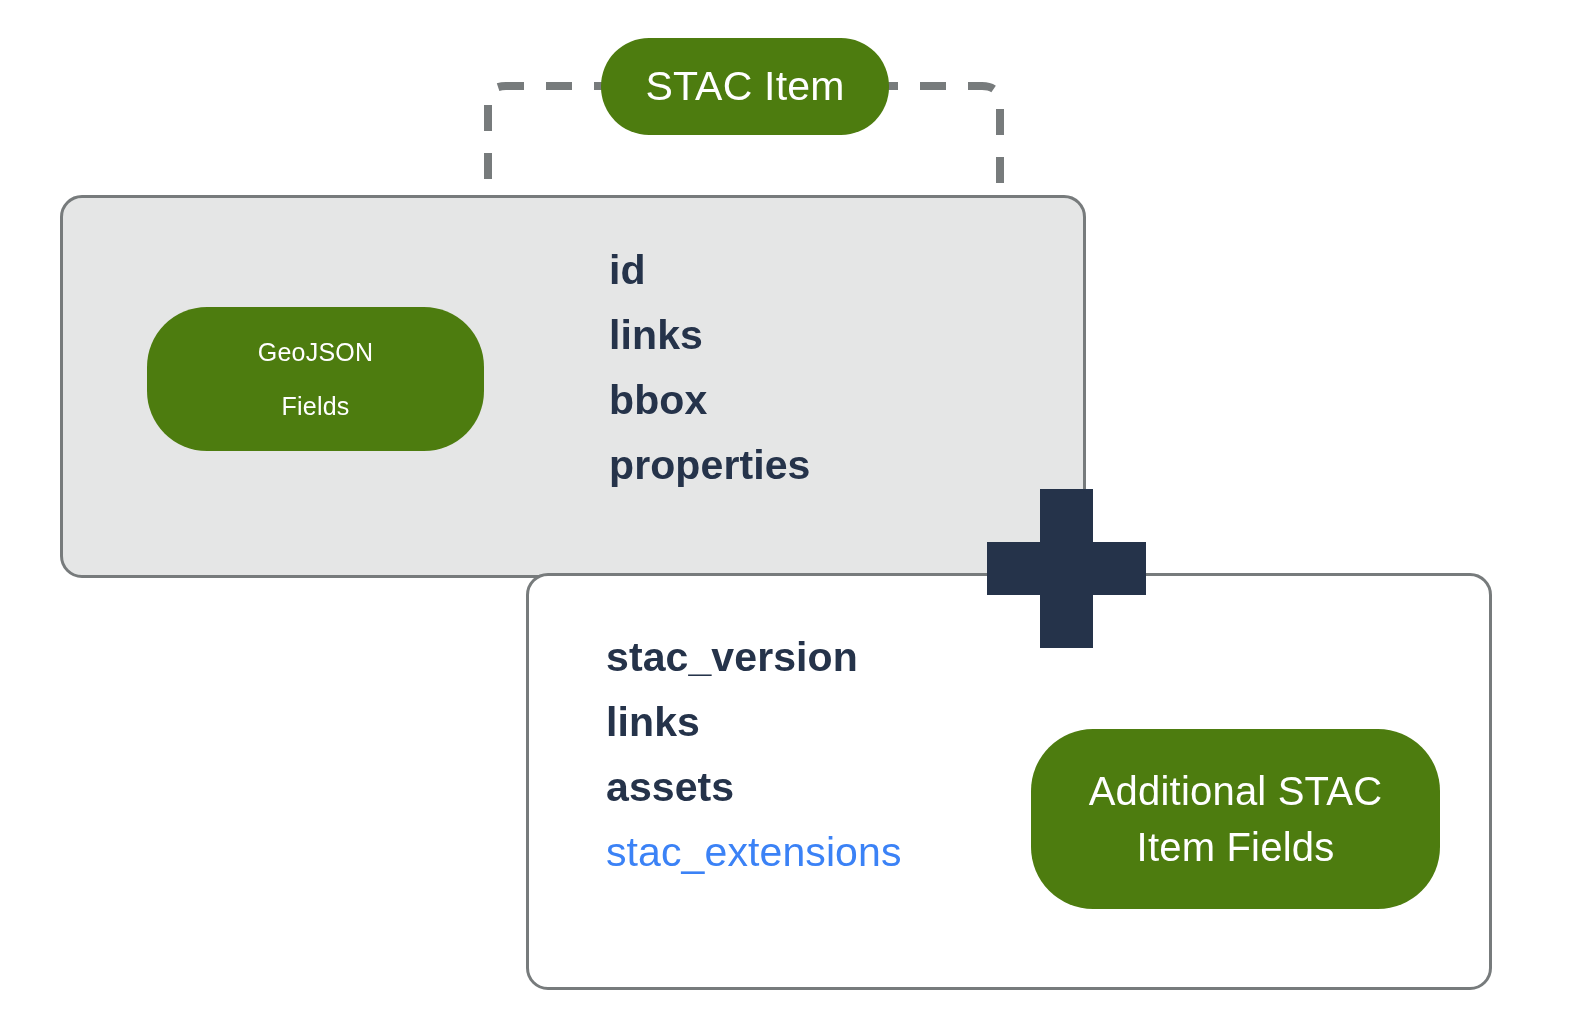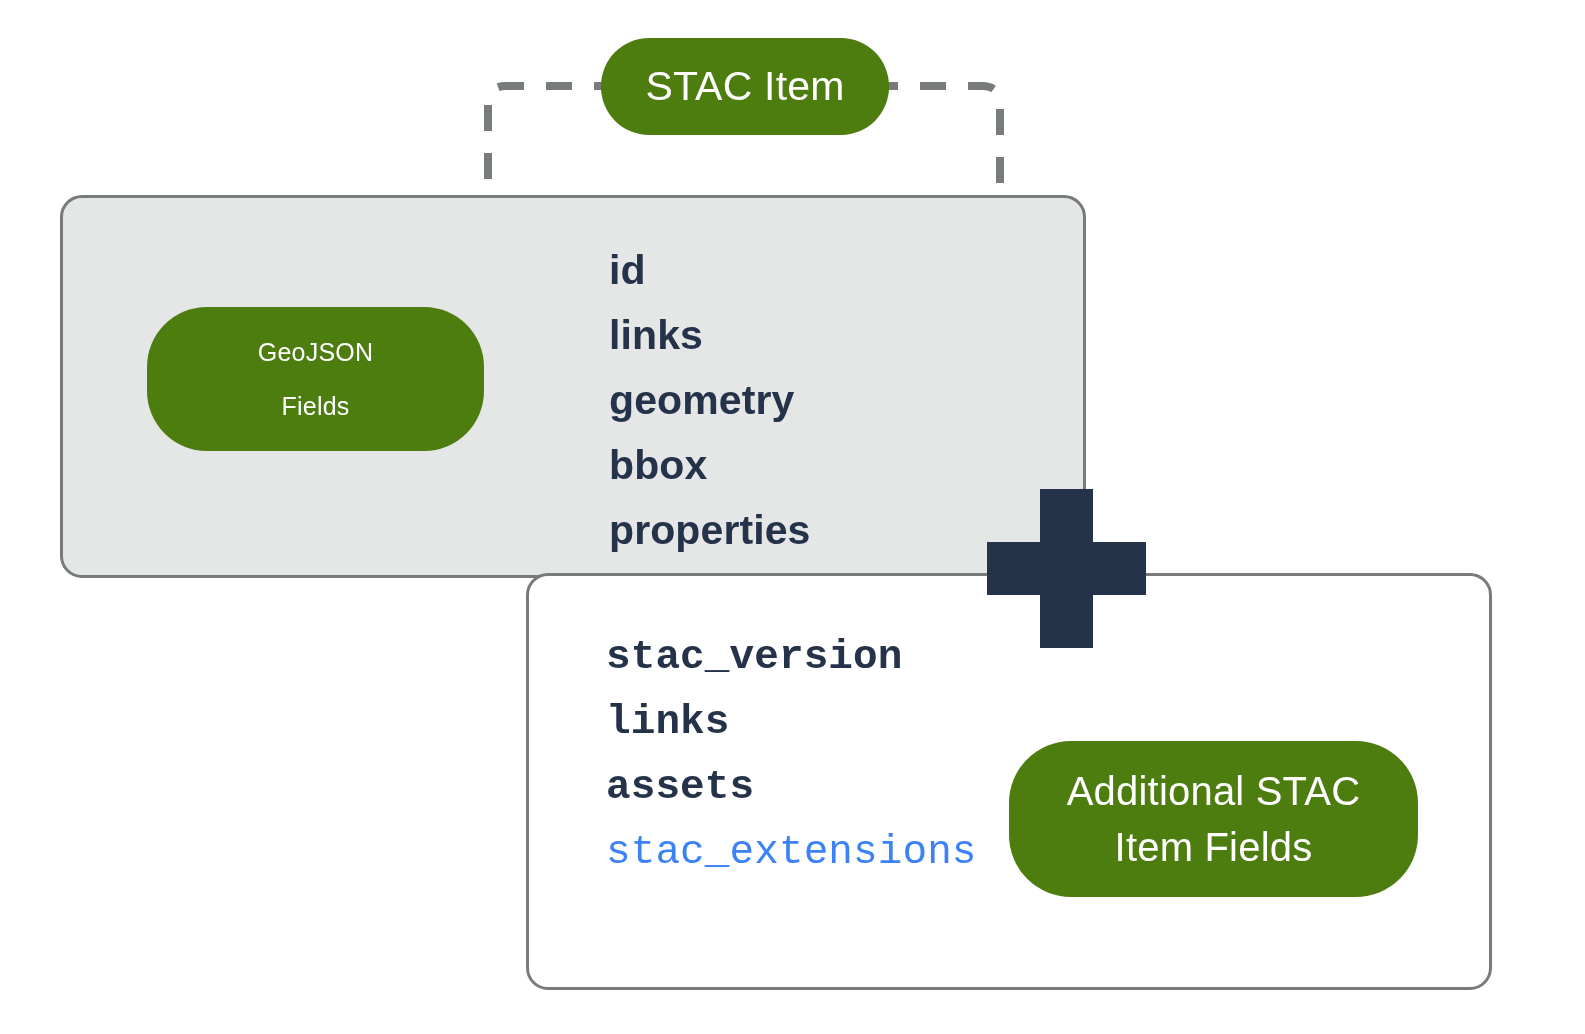--- a/index.html
+++ b/index.html
@@ -64,21 +64,20 @@
     left: 593px;
     top: 222px;
     font-size: 41px;
     line-height: 65px;
   }
   #additional-fields {
     left: 590px;
     top: 609px;
     font-size: 41px;
     line-height: 65px;
-    font-family: Liberation Mono, monospace;
   }
   .field-list li {
     white-space: nowrap;
   }
   .field-list li.muted {
     color: #3b82f6;
     font-weight: normal;
   }
 
   
@@ -107,29 +106,28 @@
     left: 147px;
     top: 307px;
     width: 337px;
     height: 144px;
     border-radius: 60px;
     font-size: 25px;
     line-height: 54px;
     z-index: 6;
   }
   #pill-additional {
-    left: 1009px;
+    left: 1031px;
     top: 729px;
     width: 409px;
-    height: 156px;
+    height: 180px;
     border-radius: 62px;
     font-size: 40px;
     line-height: 56px;
     z-index: 6;
-    margin-top: 12px;
   }
   .pill-text {
     display: block;
   }
 
   
   #plus-sign {
     position: absolute;
     left: 987px;
     top: 489px;
@@ -164,21 +162,20 @@
     <path d="M 872 86 L 982 86 Q 1000 86 1000 104 L 1000 200" fill="none" stroke="#777b7c" stroke-width="8" stroke-dasharray="26 22" stroke-linecap="butt"></path>
   </svg>
 
   <div class="field-box" id="geojson-box"></div>
 
   <div class="field-box" id="additional-box"></div>
 
   <ul class="field-list" id="geojson-fields">
     <li>id</li>
     <li>links</li>
-    <li>geometry</li>
     <li>bbox</li>
     <li>properties</li>
   </ul>
 
   <ul class="field-list" id="additional-fields">
     <li>stac_version</li>
     <li>links</li>
     <li>assets</li>
     <li class="muted">stac_extensions</li>
   </ul>

